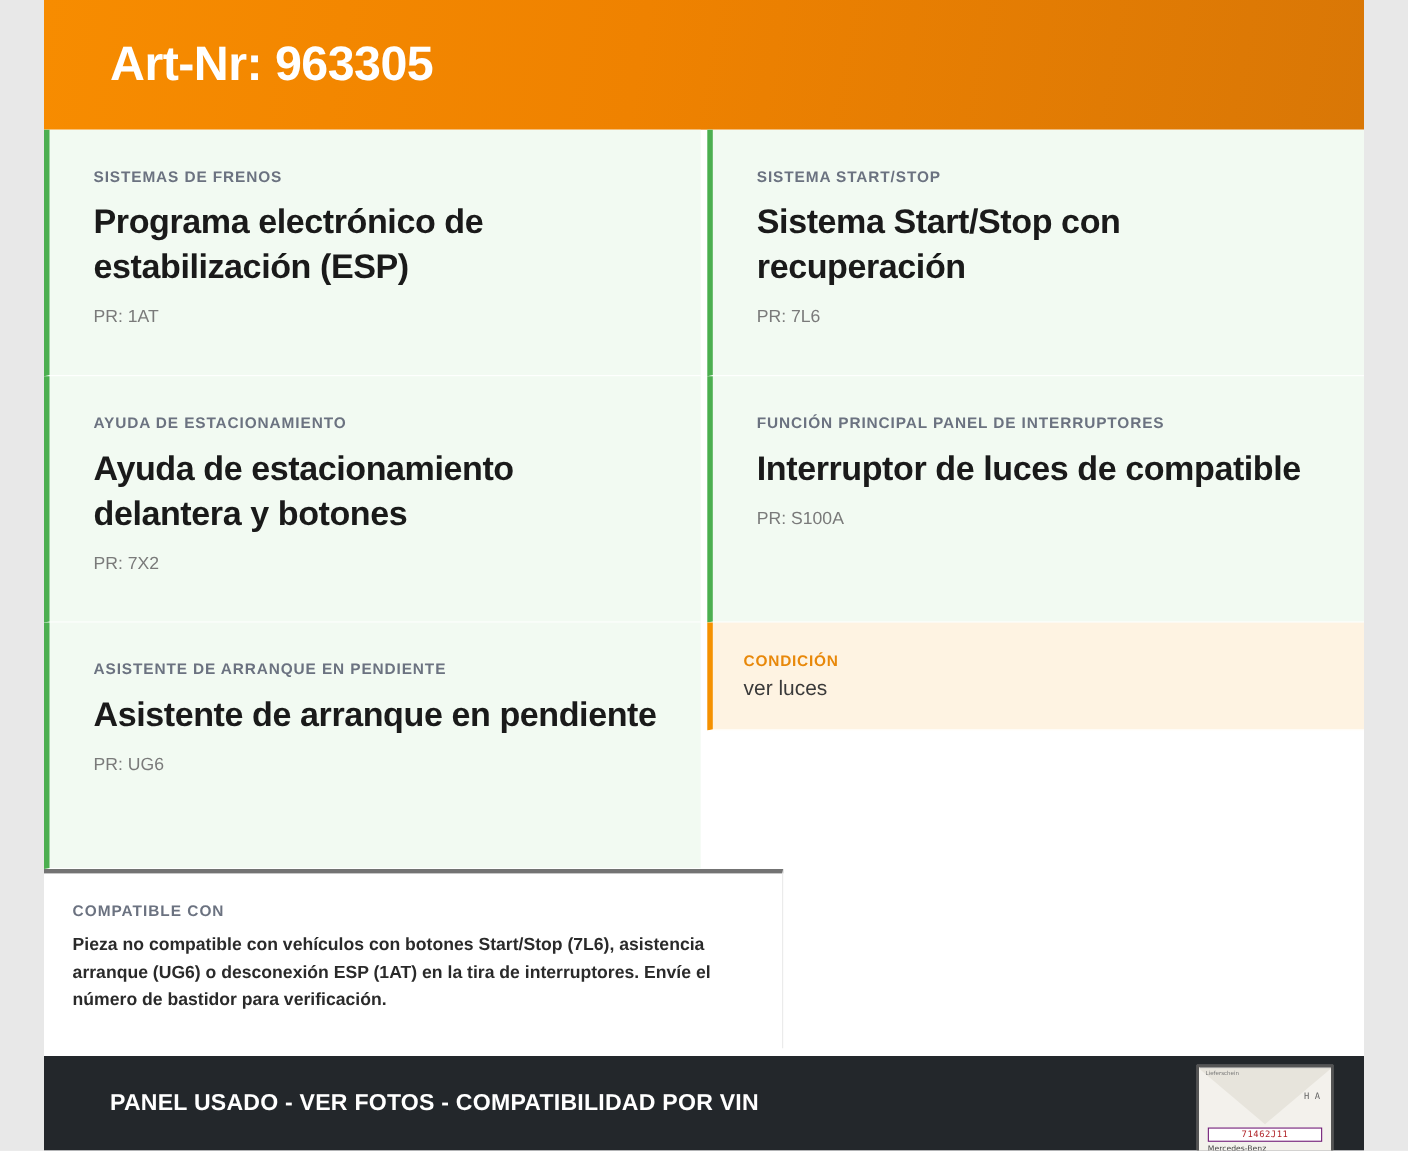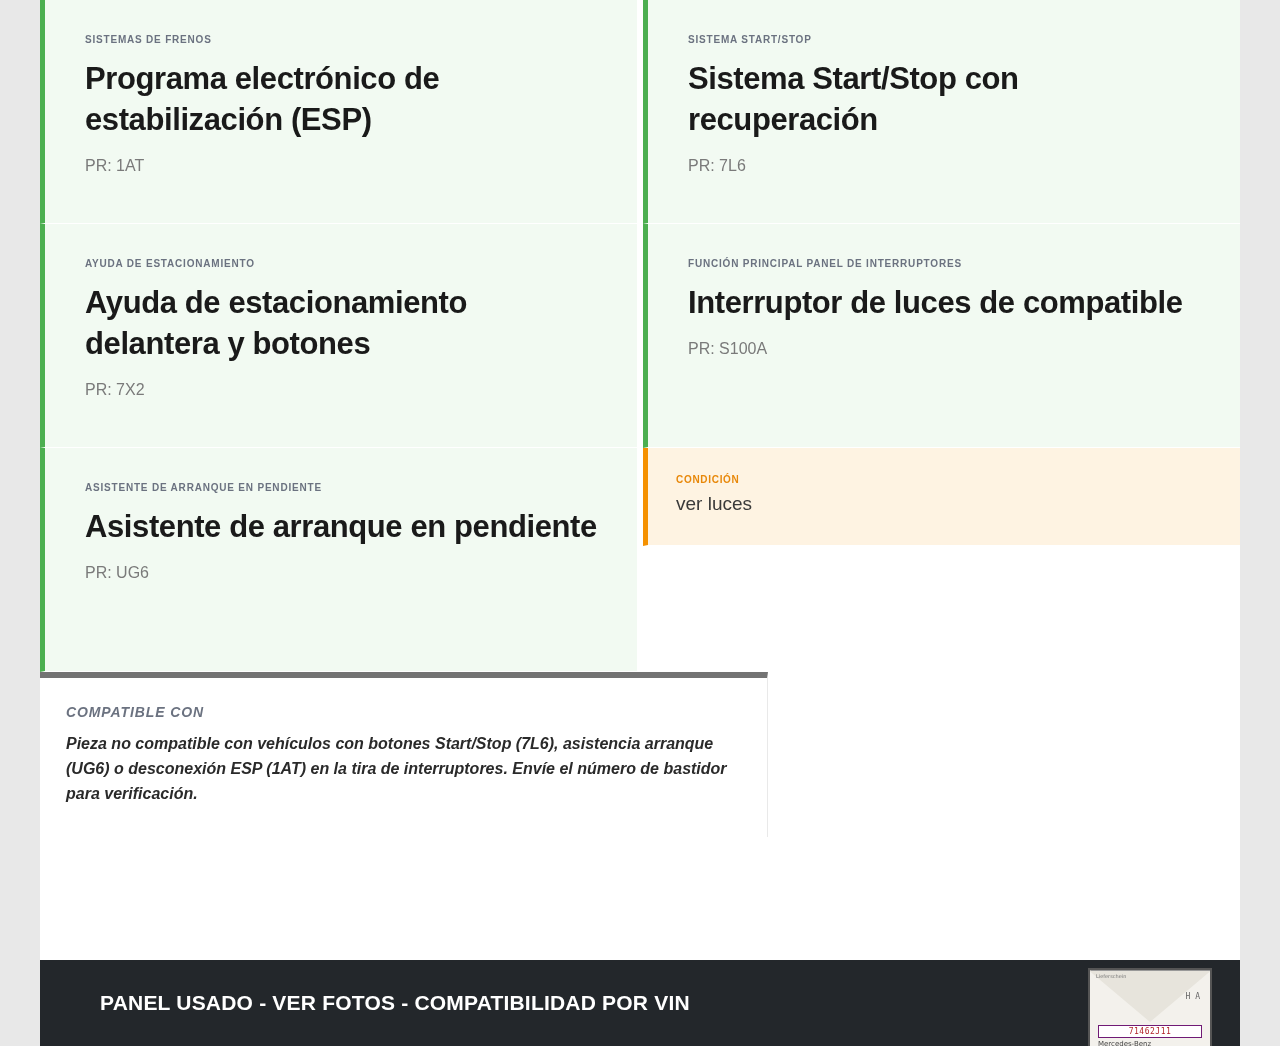--- a/index.html
+++ b/index.html
@@ -59,21 +59,21 @@
     min-height: 98px;
     padding: 26px 30px 24px 28px;
   }
   .card.empty {
     background: #ffffff;
     border-left: none;
     min-height: 126px;
     border-bottom: none;
   }
   .cat {
-    font-size: 10px;
+    font-size: 14px;
     font-weight: bold;
     letter-spacing: 0.8px;
     color: #6b7280;
     text-transform: uppercase;
     margin-bottom: 14px;
   }
   .card.cond .cat { color: #e8880a; margin-bottom: 8px; letter-spacing: 0.7px; }
   .name {
     font-size: 31px;
     font-weight: bold;
@@ -86,26 +86,25 @@
     font-size: 16px;
     color: #7a7a7a;
   }
   .cond-value {
     font-size: 19px;
     color: #3a3a3a;
   }
   
   .note {
     background: #ffffff;
-    border-top: 6px solid #737373;
+    border-top: 4px solid #737373;
     border-right: 1px solid #e9e9e9;
-    width: 728px;
+    width: 672px;
     padding: 26px 34px 30px 26px;
     min-height: 162px;
-    font-style: italic;
   }
   .note-cat {
     font-size: 14px;
     font-weight: bold;
     letter-spacing: 0.9px;
     color: #6b7280;
     text-transform: uppercase;
     margin-bottom: 12px;
   }
   .note-text {
@@ -209,20 +208,23 @@
     color: #666;
     font-family: "DejaVu Sans Mono", monospace;
   }
 </style>
 </head>
 <body>
 
 <div class="page">
   <div class="sheet">
 
+    <div class="header">
+      <div class="header-title">Art-Nr: 963305</div>
+    </div>
 
     <div class="grid">
 
       <div class="card">
         <div class="cat">SISTEMAS DE FRENOS</div>
         <div class="name">Programa electrónico de estabilización (ESP)</div>
         <div class="pr">PR: 1AT</div>
       </div>
 
       <div class="card">

